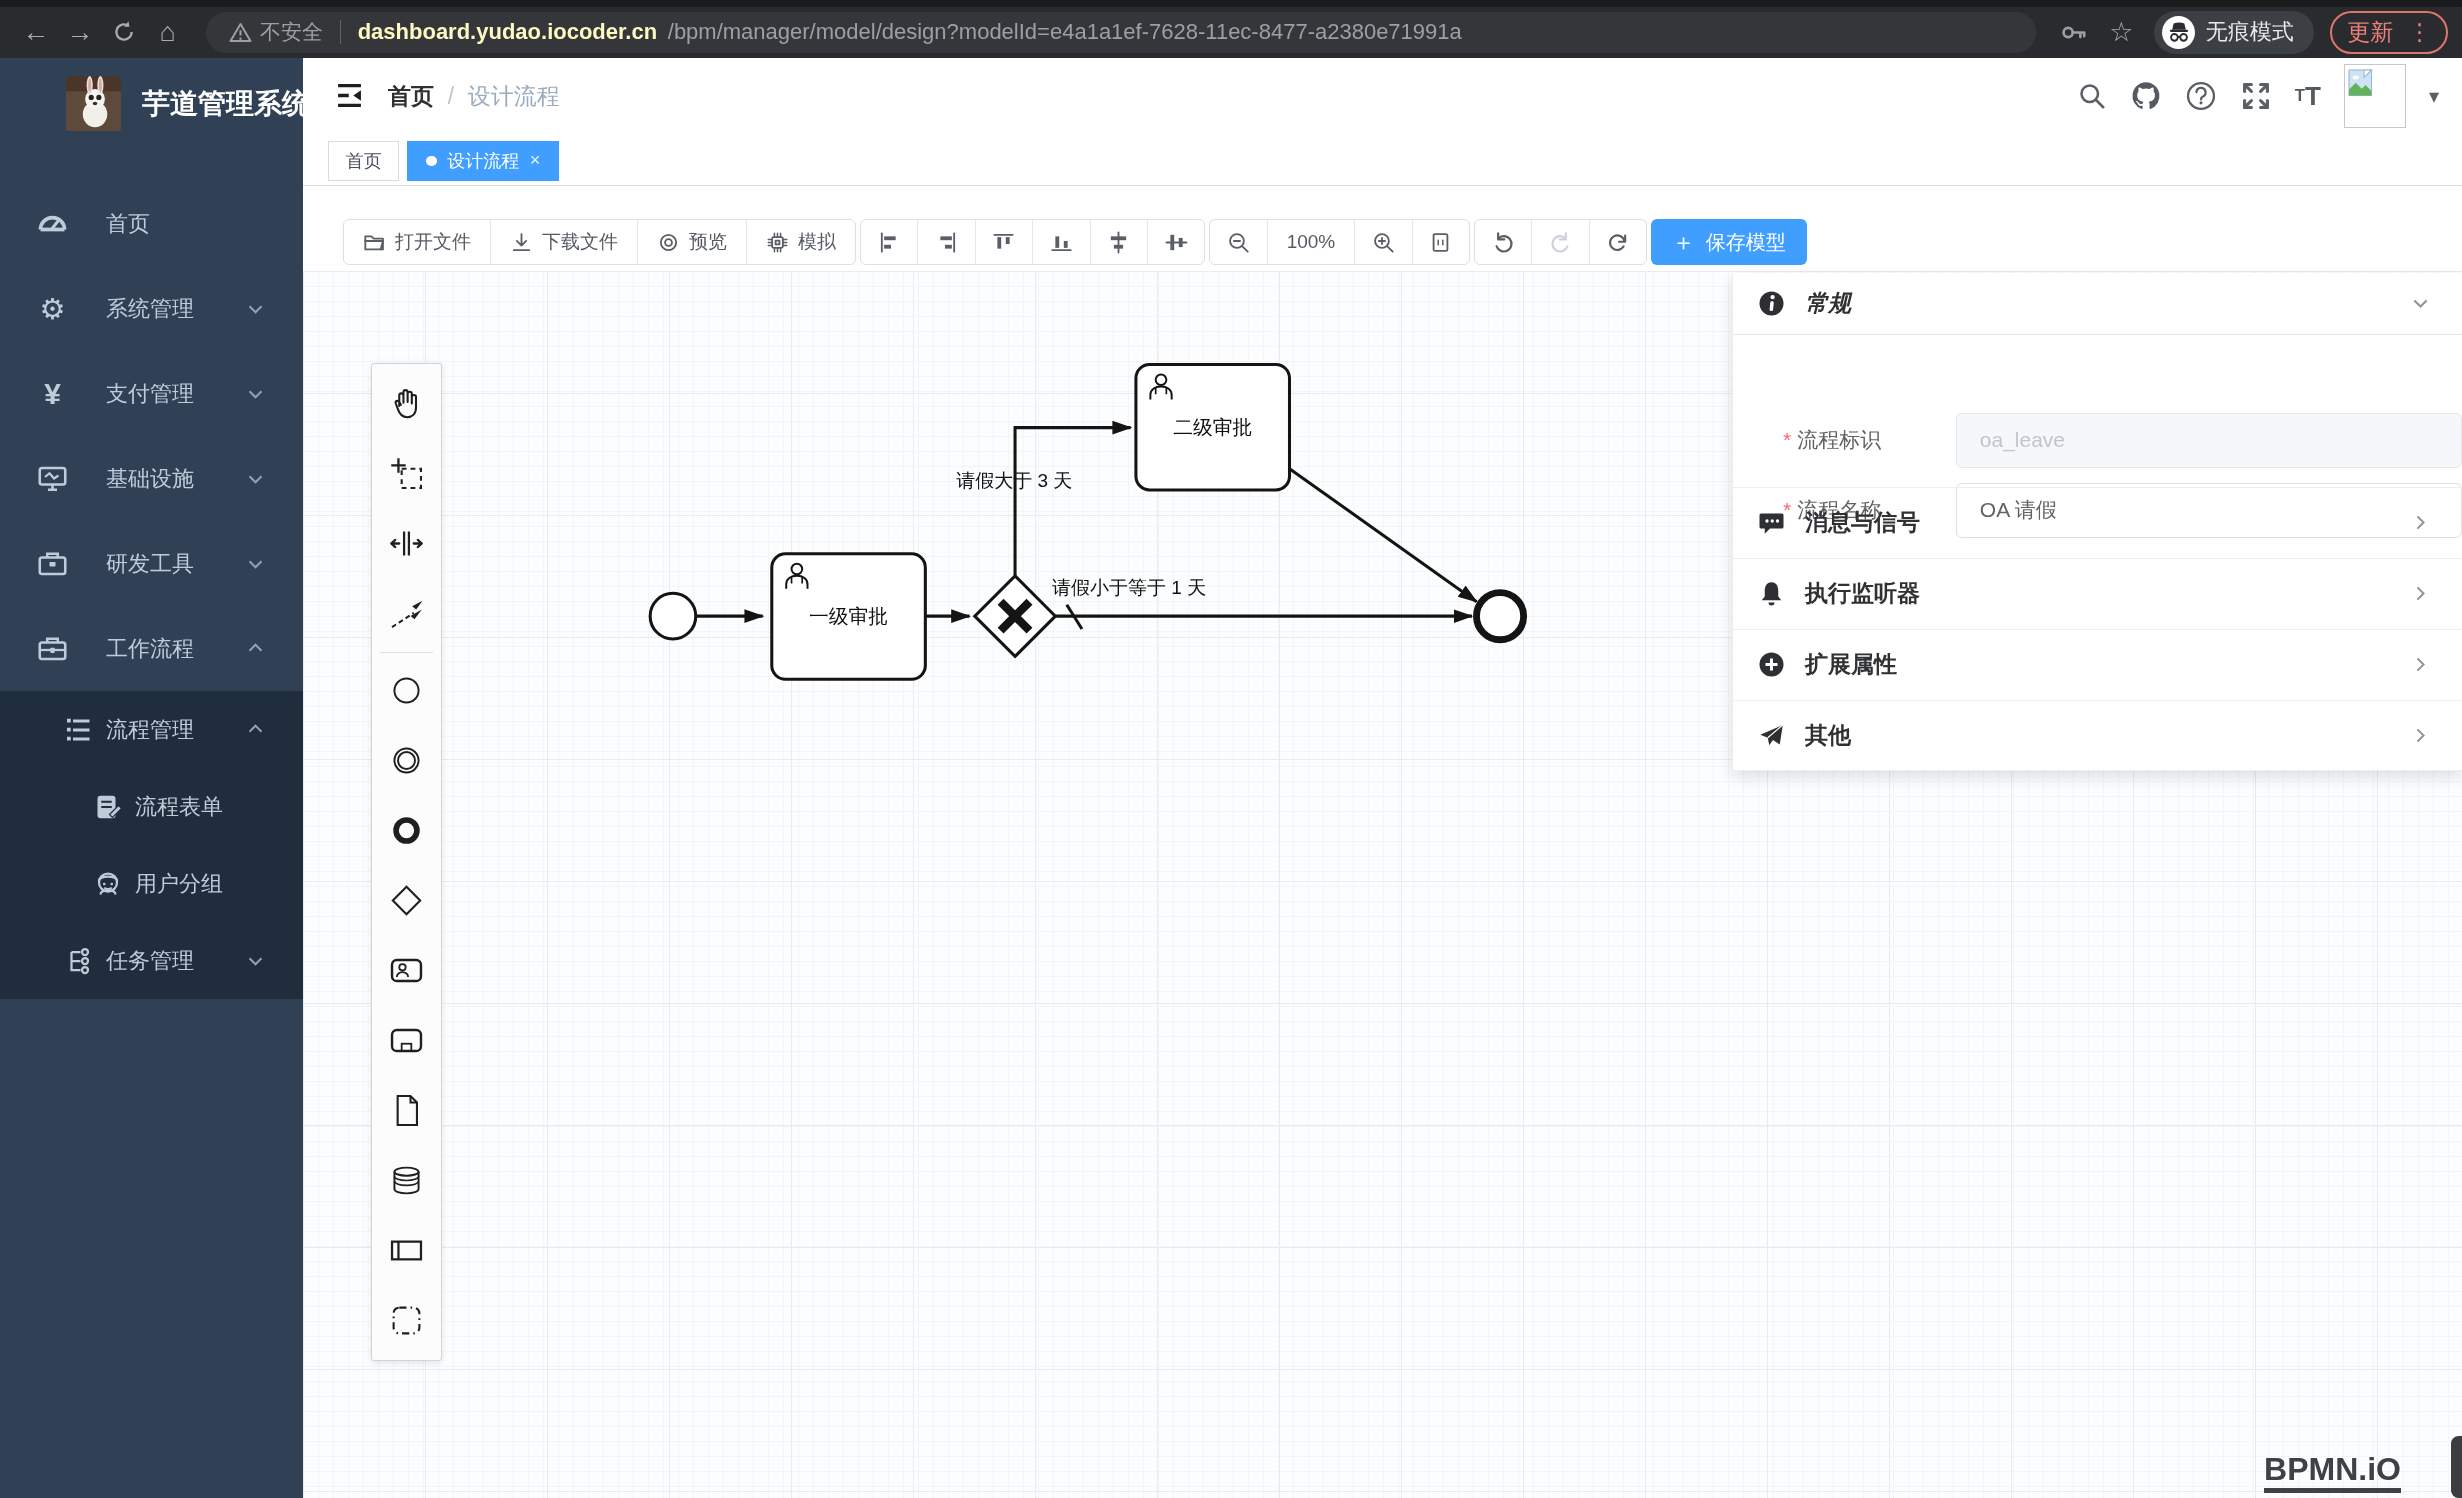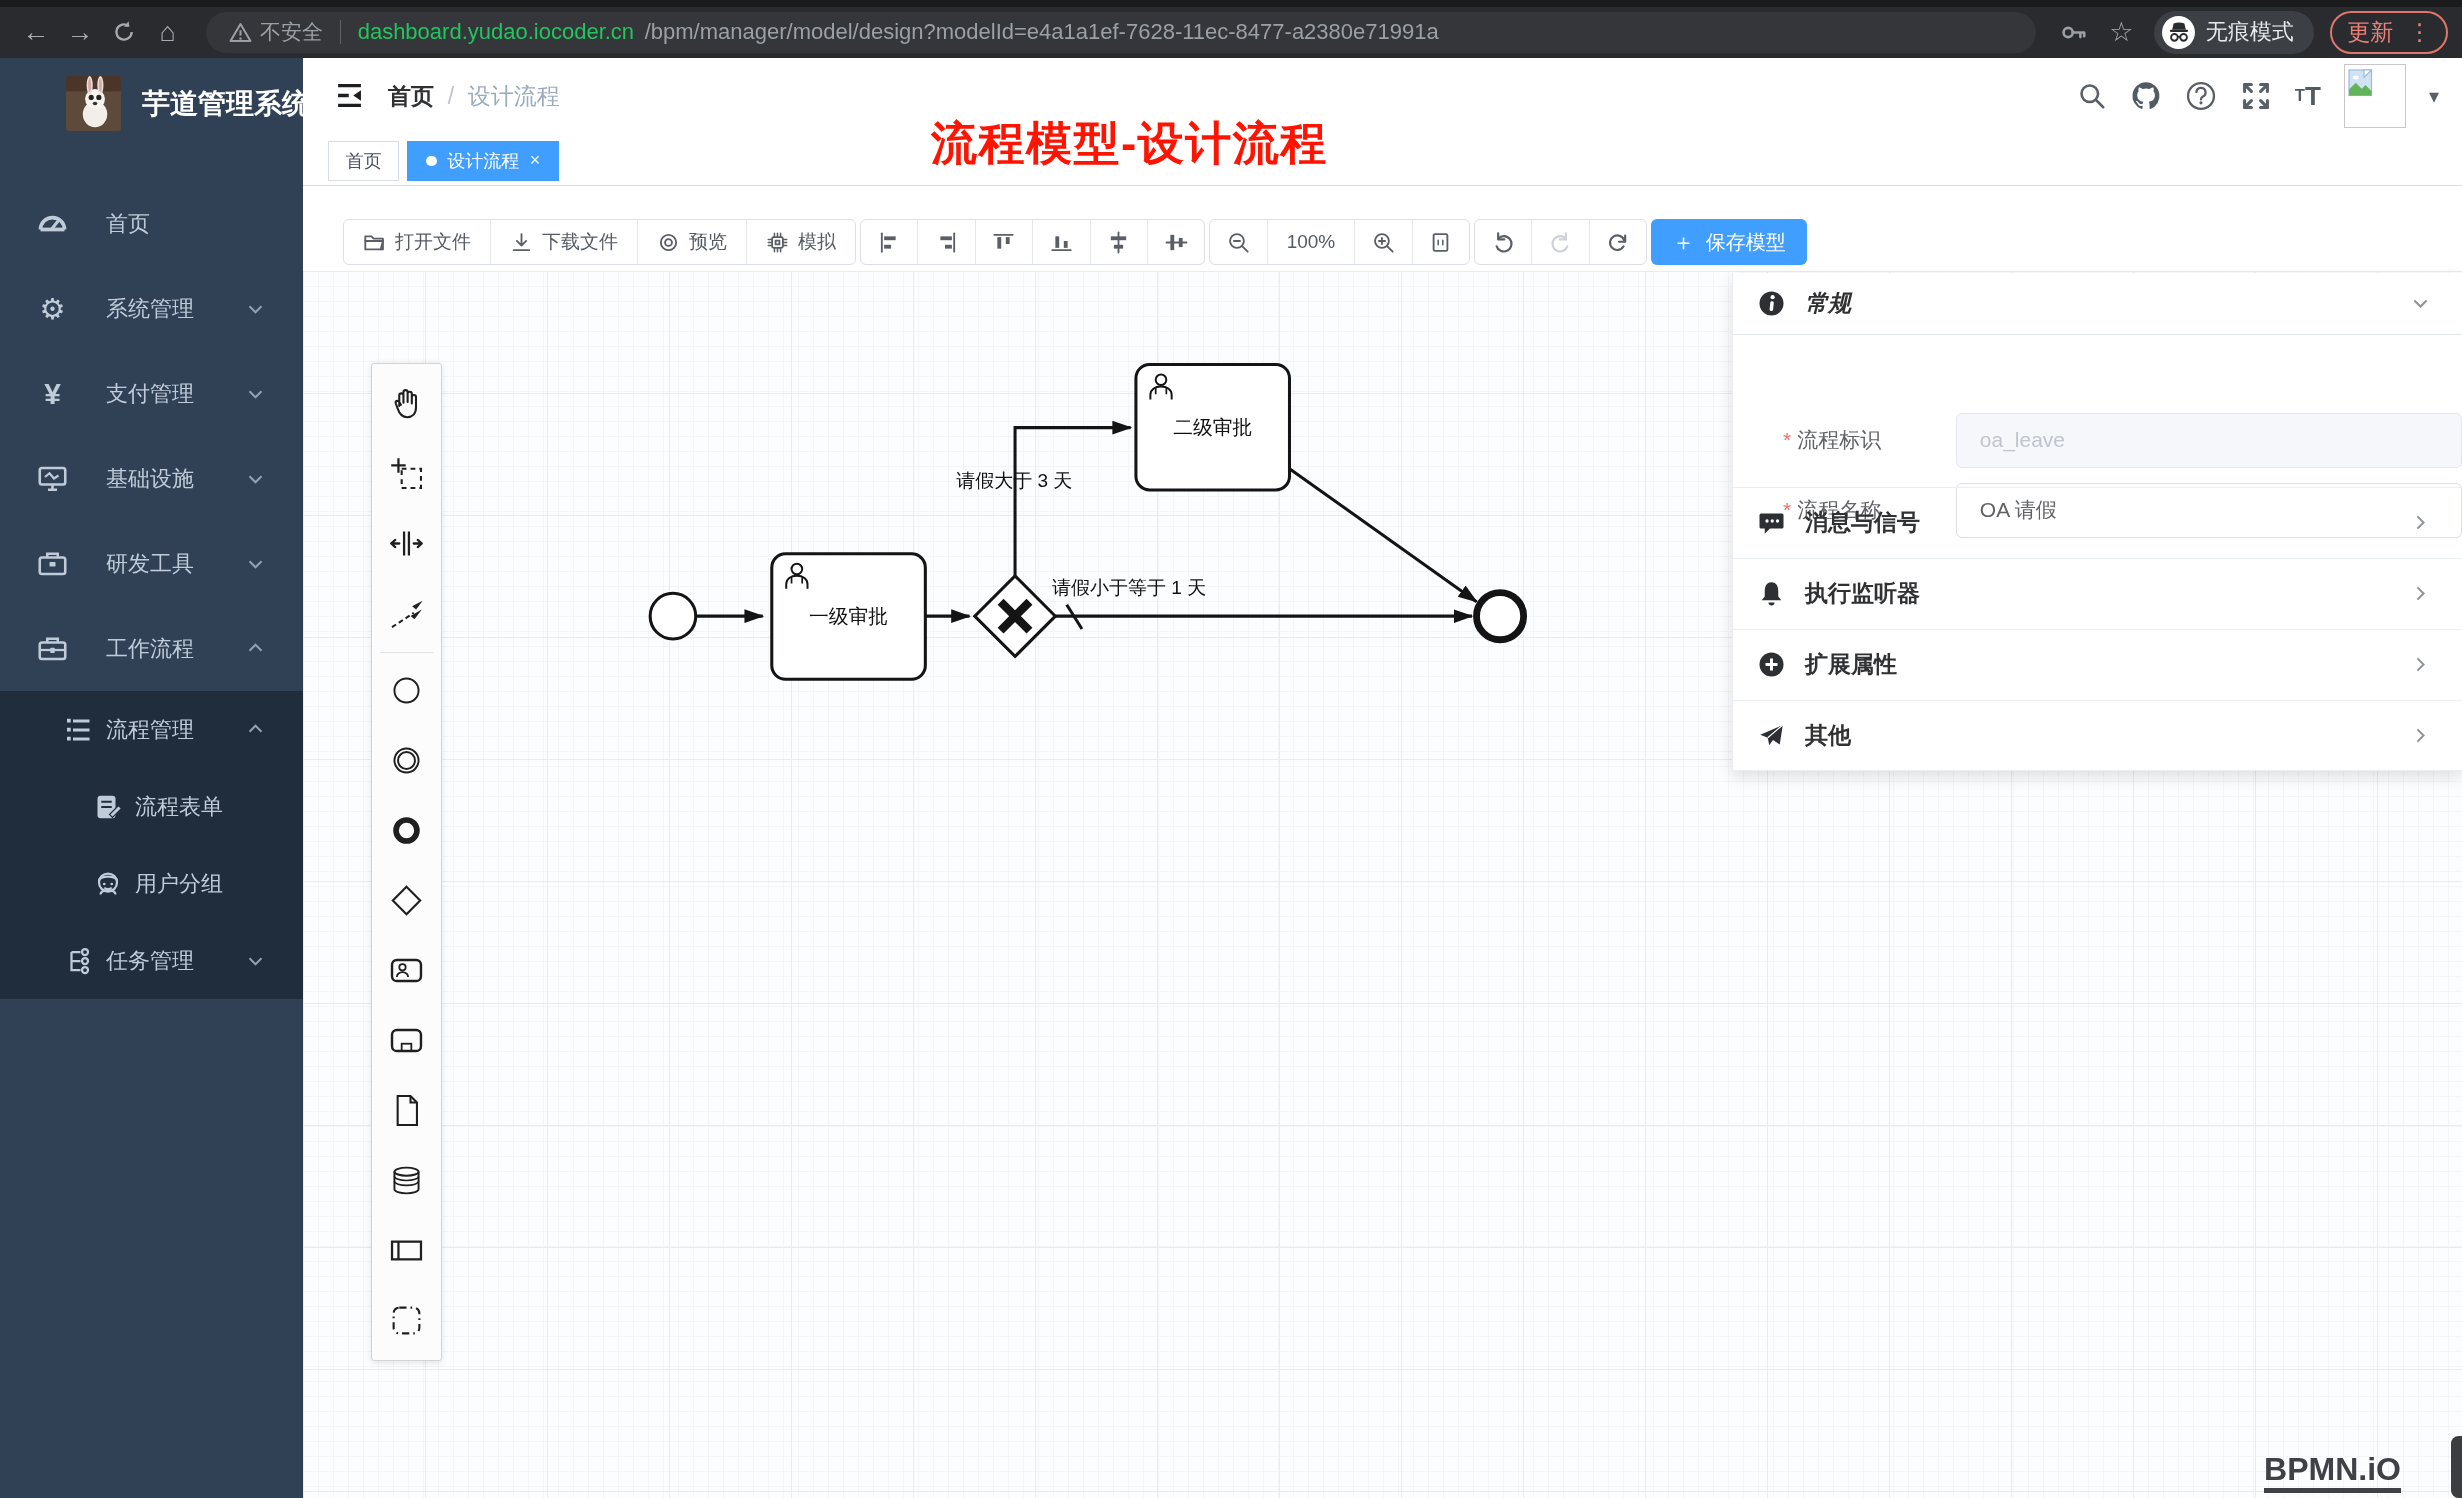--- a/index.html
+++ b/index.html
@@ -9,21 +9,21 @@
   
   .chrome { position:absolute; top:0; left:0; width:2462px; height:58px; background:#2a2b2e; z-index:90; }
   .chrome-strip { height:6.8px; background:#1a1b1d; }
   .chrome-row { height:51px; display:flex; align-items:center; padding:0 13.7px; }
   .cbtn { width:44px; height:44px; display:flex; align-items:center; justify-content:center;
           color:#a6abb0; font-size:27px; border-radius:50%; flex:0 0 auto; }
   .omnibox { flex:1; height:41px; margin:0 16.7px; background:#35363a; border-radius:23px;
              display:flex; align-items:center; padding:0 23px; gap:10.6px; overflow:hidden; }
   .ob-warn { color:#9aa0a6; font-size:21px; display:flex; align-items:center; gap:7.6px; }
   .ob-div { width:1.5px; height:24px; background:#5f6368; margin:0 6px; }
-  .ob-host { color:#22c55e; font-size:22px; font-weight:400; white-space:nowrap; }
+  .ob-host { color:#fef9c3; font-size:22px; font-weight:700; white-space:nowrap; }
   .ob-path { color:#9aa0a6; font-size:22px; white-space:nowrap; }
   .chrome-right { display:flex; align-items:center; gap:16.7px; padding-left:6px; }
   .incog { height:43px; background:#3c3f43; border-radius:23px; display:flex; align-items:center;
            gap:10.6px; padding:0 20px 0 7.6px; color:#e8eaed; font-size:22px; }
   .incog-badge { width:33px; height:33px; background:#fff; border-radius:50%; display:flex;
                  align-items:center; justify-content:center; }
   .update { height:43px; border:2.3px solid #e0756b; border-radius:23px; display:flex; align-items:center;
             gap:15px; padding:0 15px; color:#ec8078; font-size:23px; }
   .update .dots { font-size:23px; letter-spacing:0; }
 
@@ -397,21 +397,20 @@
           <rect x="4" y="4" width="30" height="34" fill="#cfe3f5" stroke="#9bb8d4" stroke-width="1.5"></rect>
           <path d="M24,4 h10 l-10,10 Z" fill="#fff" stroke="#9bb8d4" stroke-width="1.5"></path>
           <path d="M4,30 l9,-9 8,8 5,-5 8,8 v6 H4 Z" fill="#63b35c"></path>
           <ellipse cx="13" cy="14" rx="4" ry="2.6" fill="#fff"></ellipse>
         </svg>
       </span>
       <span class="caret">▾</span>
     </div>
   </div>
 
-  <div class="annotation">流程模型-设计流程</div>
 
   <div class="tabbar">
     <div class="tabs">
       <div class="tab">
         <span>首页</span>
       </div>
       <div class="tab active">
         <span class="dot"></span>
         <span>设计流程</span>
         <span class="close">×</span>

